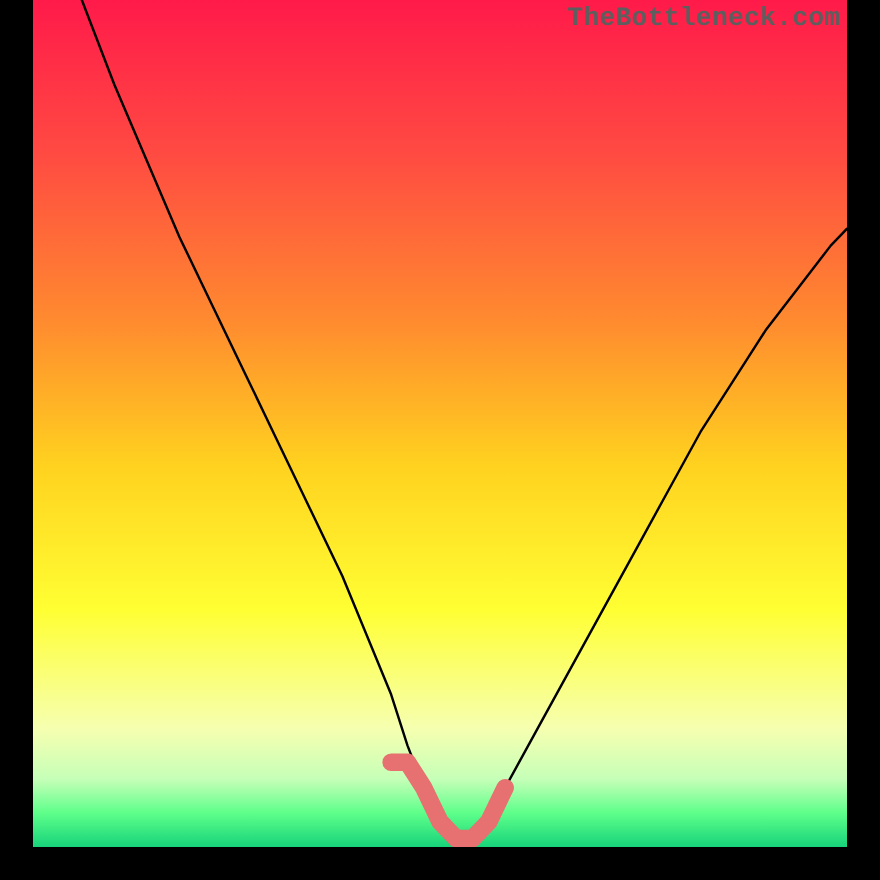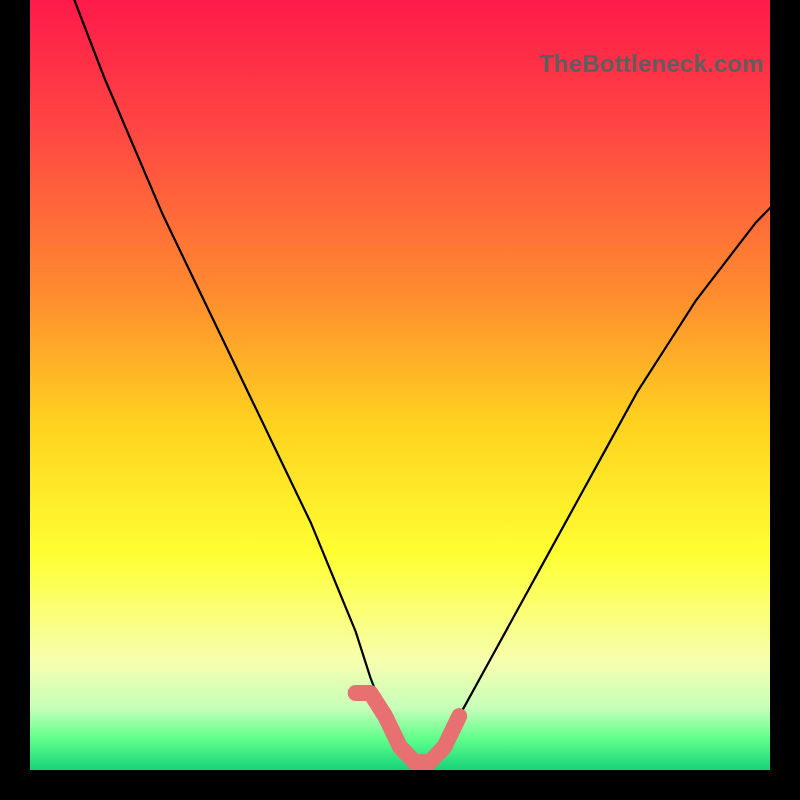--- a/index.html
+++ b/index.html
@@ -19,26 +19,25 @@
     overflow: hidden;
   }
   .gradient {
     position: absolute;
     inset: 0;
   }
   .watermark {
     position: absolute;
     top: 4px;
     right: 36px;
-    font-family: Liberation Sans, sans-serif;
+    font-family: Liberation Mono, monospace;
     font-size: 24px;
     font-weight: 600;
     color: #5e5e5e;
     letter-spacing: 0.2px;
-    margin-top: 46px;
   }
   svg.curves {
     position: absolute;
     inset: 0;
   }
 </style>
 </head>
 <body>
 
 <div class="frame">

